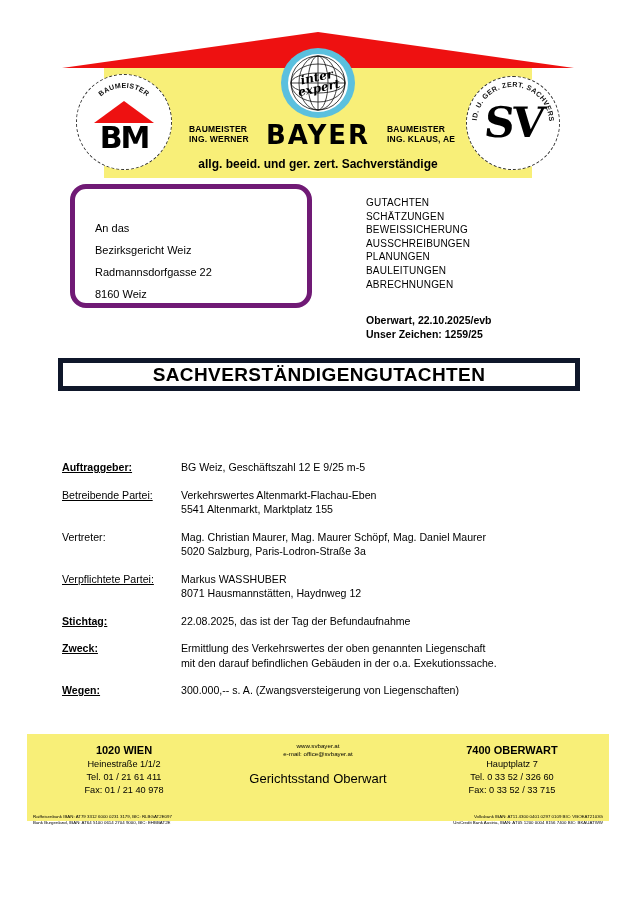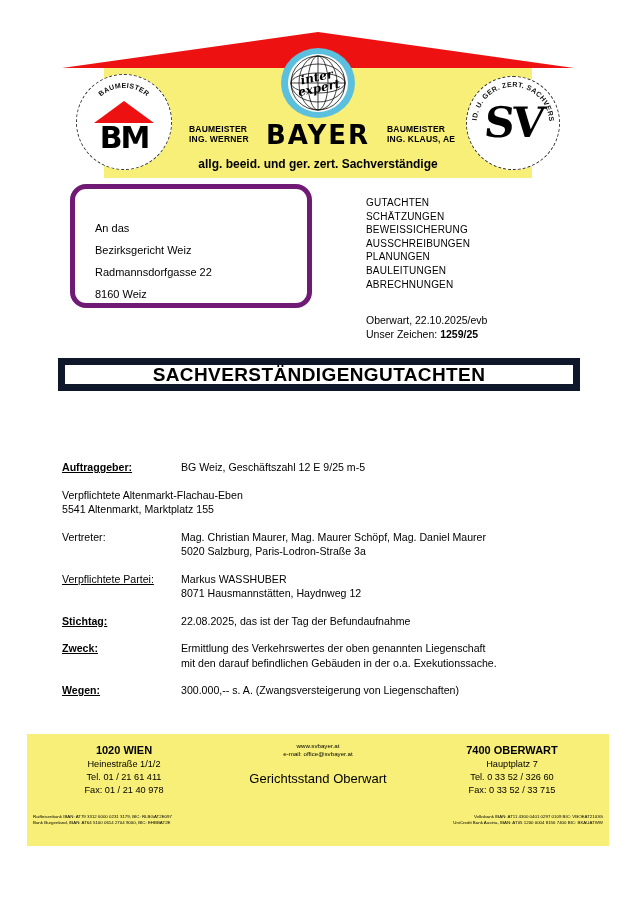--- a/index.html
+++ b/index.html
@@ -208,30 +208,31 @@
     font-size: 10px;
     line-height: 13.6px;
     letter-spacing: .2px;
   }
   .place-date {
     position: absolute;
     left: 366px;
     top: 313px;
     font-size: 10.5px;
     line-height: 14px;
+    font-weight: bold;
   }
 
   
   .title-box {
     position: absolute;
     left: 58px;
     top: 358px;
     width: 522px;
     height: 33px;
-    border: 7px solid #0f172a;
+    border: 5px solid #0f172a;
     box-sizing: border-box;
     display: flex;
     align-items: center;
     justify-content: center;
   }
   .title-box h1 {
     margin: 0;
     font-size: 19px;
     font-weight: bold;
     letter-spacing: .4px;
@@ -277,21 +278,21 @@
     font-size: 10.6px;
     line-height: 14.5px;
   }
 
   
   .footer {
     position: absolute;
     left: 27px;
     top: 734px;
     width: 582px;
-    height: 112px;
+    height: 87px;
     background: #f8ef78;
   }
   .foot-cols {
     position: absolute;
     left: 0; top: 8px;
     width: 582px;
     display: flex;
   }
   .foot-col {
     flex: 1 1 0;
@@ -431,22 +432,23 @@
   <div class="fields">
 
     <div class="field-row">
       <div class="field-label bold"><span>Auftraggeber:</span></div>
       <div class="field-value">
         <div>BG Weiz, Geschäftszahl 12 E 9/25 m-5</div>
       </div>
     </div>
 
     <div class="field-row">
-      <div class="field-value">
-        <div>Verpflichtete Altenmarkt-Flachau-Eben</div>
+      <div class="field-label"><span>Betreibende Partei:</span></div>
+      <div class="field-value">
+        <div>Verkehrswertes Altenmarkt-Flachau-Eben</div>
         <div>5541 Altenmarkt, Marktplatz 155</div>
       </div>
     </div>
 
     <div class="field-row">
       <div class="field-label plain"><span>Vertreter:</span></div>
       <div class="field-value">
         <div>Mag. Christian Maurer, Mag. Maurer Schöpf, Mag. Daniel Maurer</div>
         <div>5020 Salzburg, Paris-Lodron-Straße 3a</div>
       </div>

